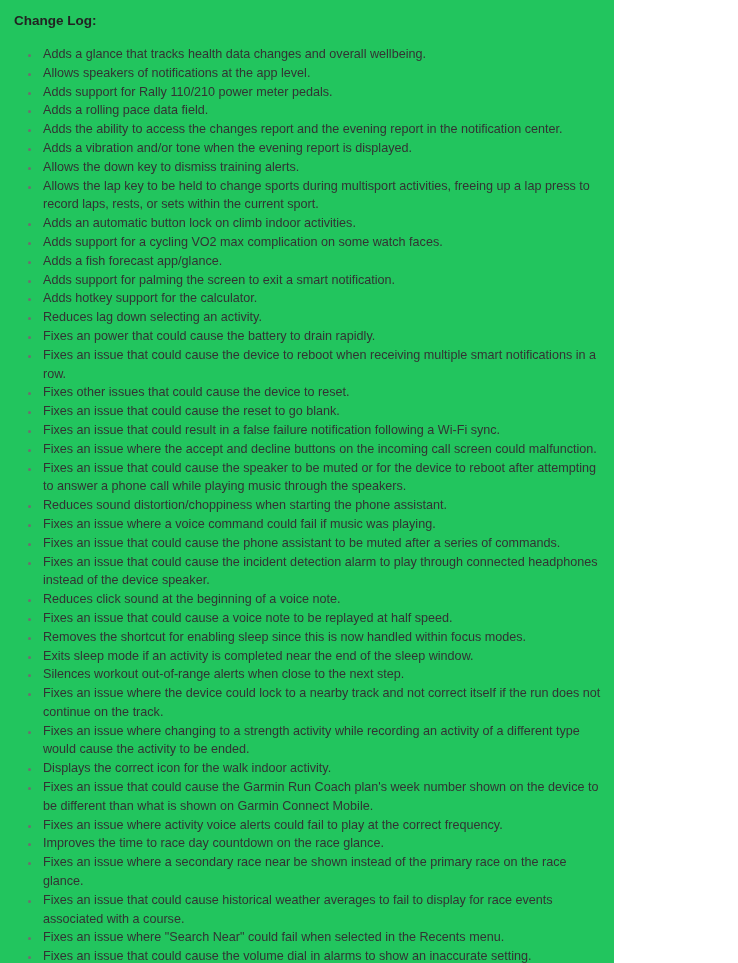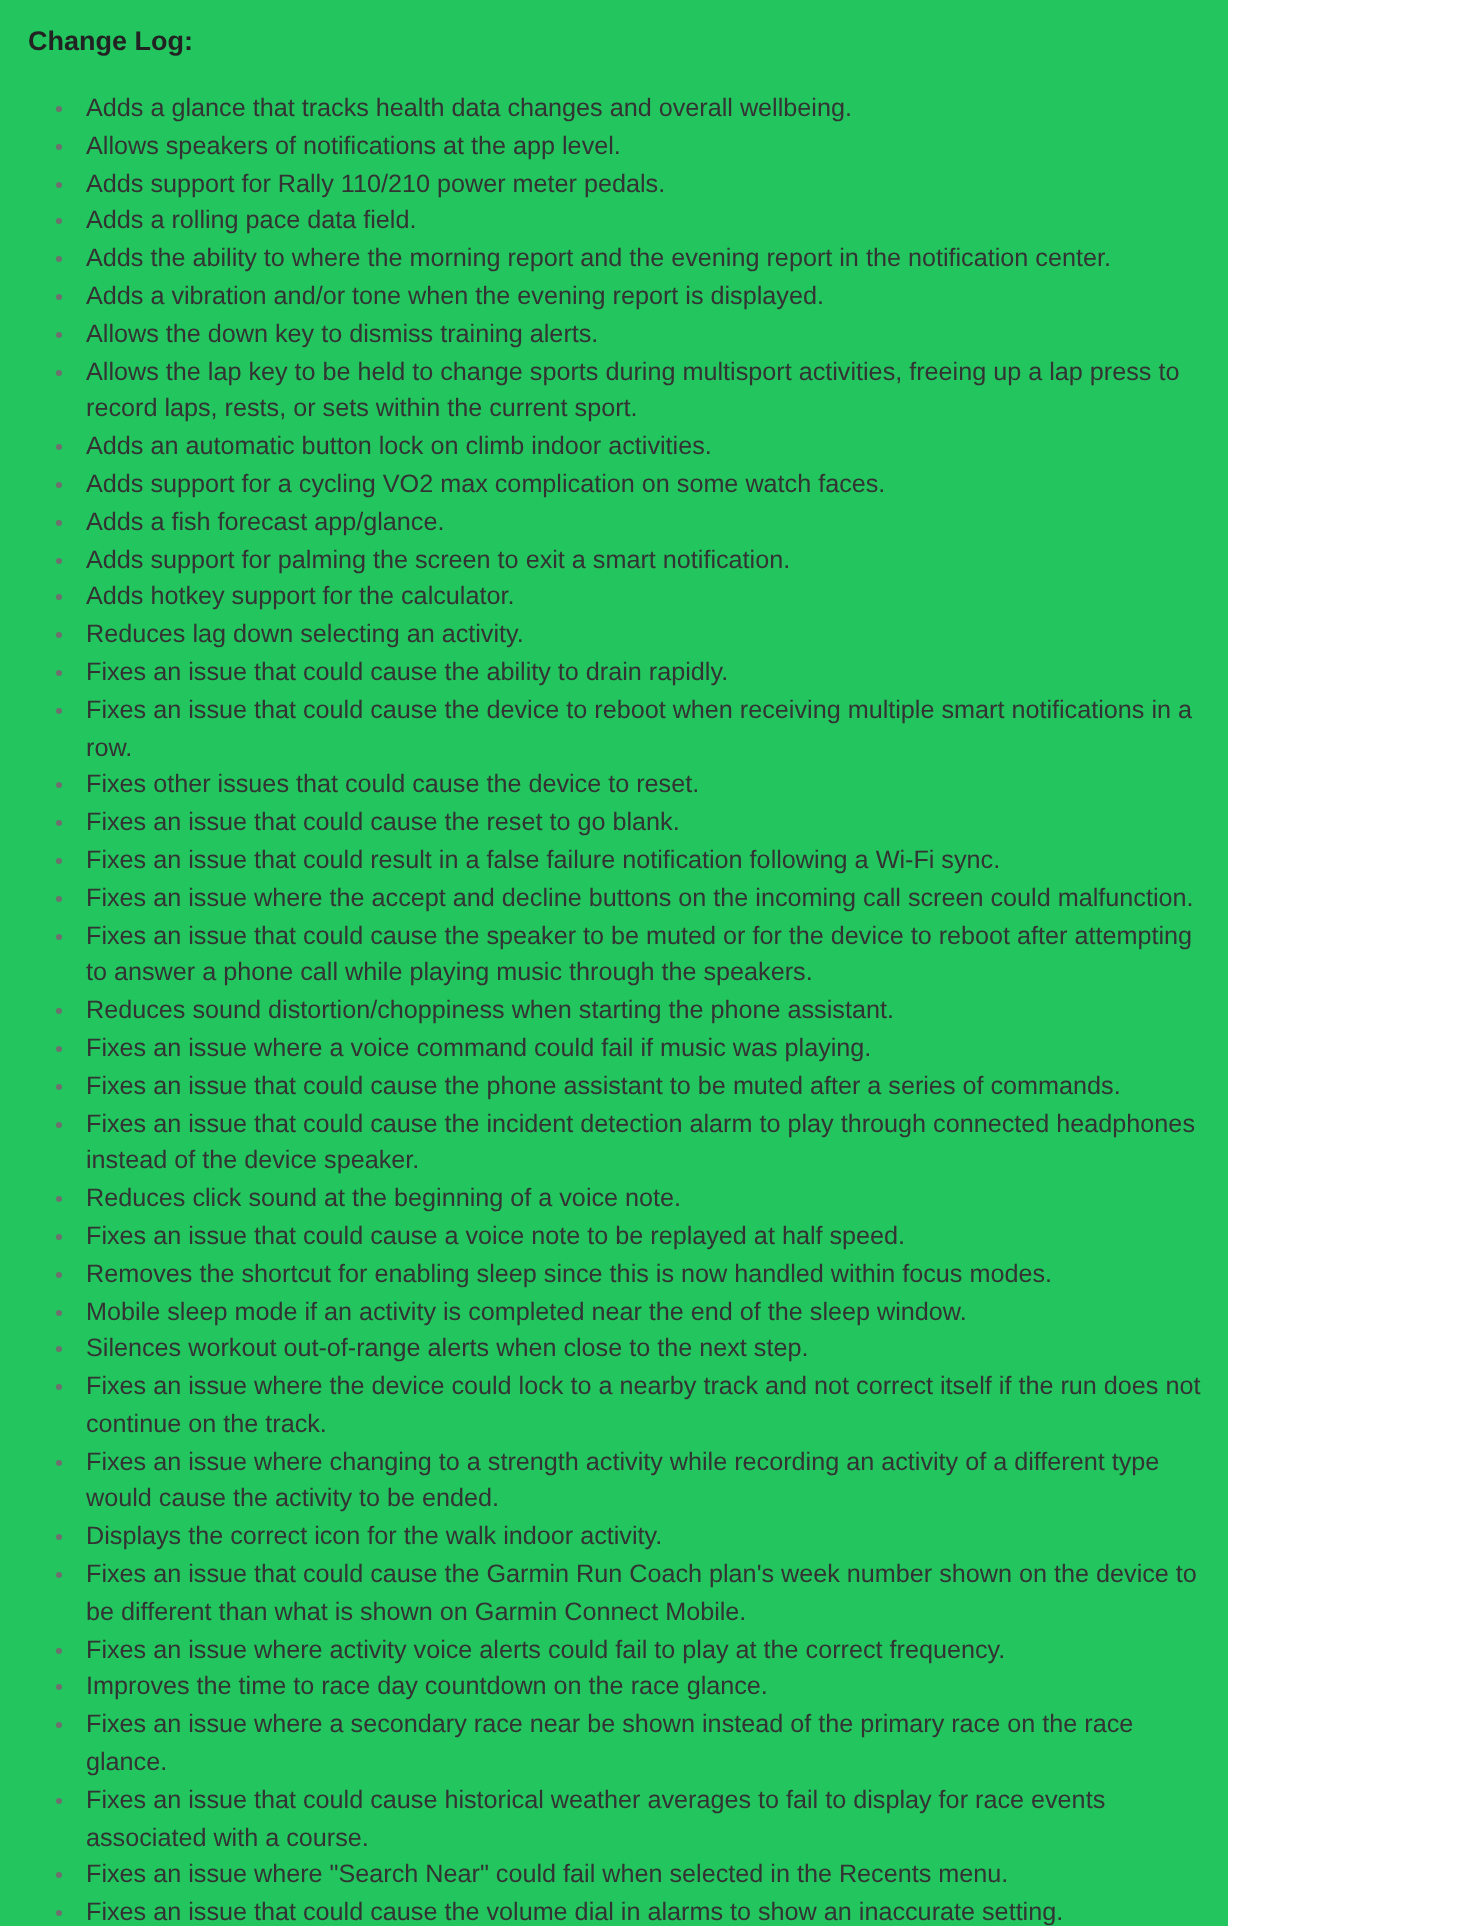--- a/index.html
+++ b/index.html
@@ -44,45 +44,45 @@
 </head>
 <body>
 
 <div class="page">
   <h3 class="page-title">Change Log:</h3>
   <ul class="change-list">
       <li>Adds a glance that tracks health data changes and overall wellbeing.</li>
       <li>Allows speakers of notifications at the app level.</li>
       <li>Adds support for Rally 110/210 power meter pedals.</li>
       <li>Adds a rolling pace data field.</li>
-      <li>Adds the ability to where the morning report and the evening report in the notification center.</li>
+      <li>Adds the ability to access the changes report and the evening report in the notification center.</li>
       <li>Adds a vibration and/or tone when the evening report is displayed.</li>
       <li>Allows the down key to dismiss training alerts.</li>
       <li>Allows the lap key to be held to change sports during multisport activities, freeing up a lap press to record laps, rests, or sets within the current sport.</li>
       <li>Adds an automatic button lock on climb indoor activities.</li>
       <li>Adds support for a cycling VO2 max complication on some watch faces.</li>
       <li>Adds a fish forecast app/glance.</li>
       <li>Adds support for palming the screen to exit a smart notification.</li>
       <li>Adds hotkey support for the calculator.</li>
       <li>Reduces lag down selecting an activity.</li>
-      <li>Fixes an issue that could cause the ability to drain rapidly.</li>
+      <li>Fixes an power that could cause the battery to drain rapidly.</li>
       <li>Fixes an issue that could cause the device to reboot when receiving multiple smart notifications in a row.</li>
       <li>Fixes other issues that could cause the device to reset.</li>
       <li>Fixes an issue that could cause the reset to go blank.</li>
       <li>Fixes an issue that could result in a false failure notification following a Wi-Fi sync.</li>
       <li>Fixes an issue where the accept and decline buttons on the incoming call screen could malfunction.</li>
       <li>Fixes an issue that could cause the speaker to be muted or for the device to reboot after attempting to answer a phone call while playing music through the speakers.</li>
       <li>Reduces sound distortion/choppiness when starting the phone assistant.</li>
       <li>Fixes an issue where a voice command could fail if music was playing.</li>
       <li>Fixes an issue that could cause the phone assistant to be muted after a series of commands.</li>
       <li>Fixes an issue that could cause the incident detection alarm to play through connected headphones instead of the device speaker.</li>
       <li>Reduces click sound at the beginning of a voice note.</li>
       <li>Fixes an issue that could cause a voice note to be replayed at half speed.</li>
       <li>Removes the shortcut for enabling sleep since this is now handled within focus modes.</li>
-      <li>Mobile sleep mode if an activity is completed near the end of the sleep window.</li>
+      <li>Exits sleep mode if an activity is completed near the end of the sleep window.</li>
       <li>Silences workout out-of-range alerts when close to the next step.</li>
       <li>Fixes an issue where the device could lock to a nearby track and not correct itself if the run does not continue on the track.</li>
       <li>Fixes an issue where changing to a strength activity while recording an activity of a different type would cause the activity to be ended.</li>
       <li>Displays the correct icon for the walk indoor activity.</li>
       <li>Fixes an issue that could cause the Garmin Run Coach plan's week number shown on the device to be different than what is shown on Garmin Connect Mobile.</li>
       <li>Fixes an issue where activity voice alerts could fail to play at the correct frequency.</li>
       <li>Improves the time to race day countdown on the race glance.</li>
       <li>Fixes an issue where a secondary race near be shown instead of the primary race on the race glance.</li>
       <li>Fixes an issue that could cause historical weather averages to fail to display for race events associated with a course.</li>
       <li>Fixes an issue where "Search Near" could fail when selected in the Recents menu.</li>

